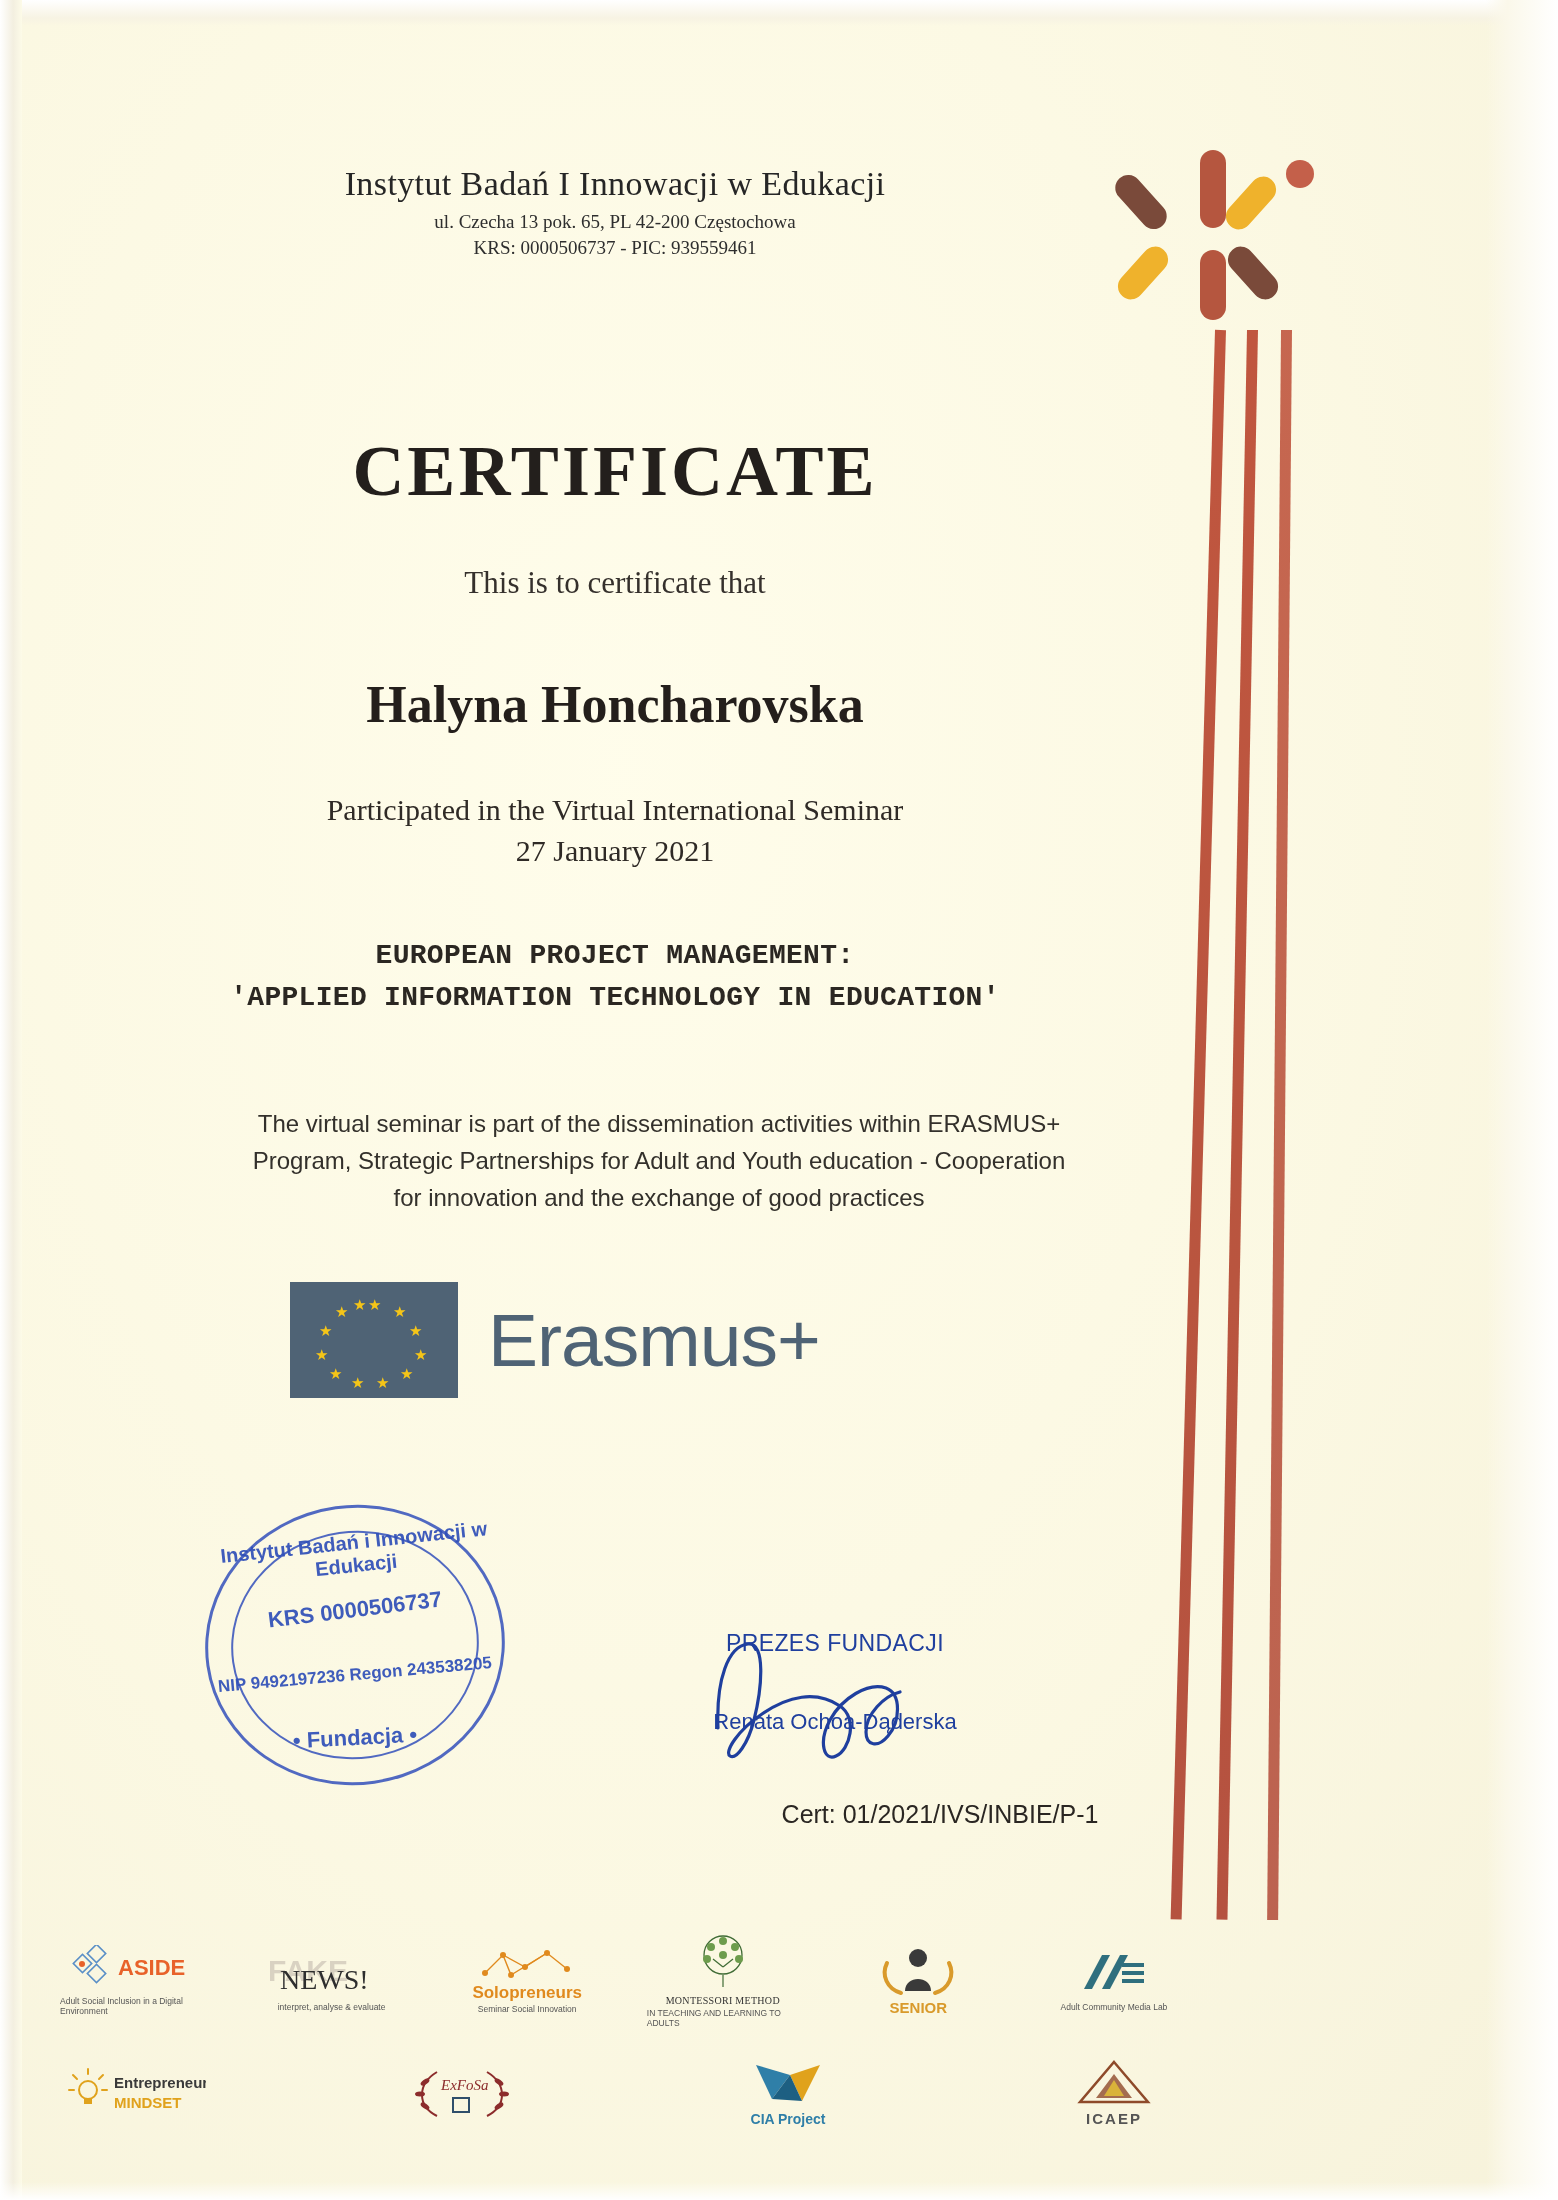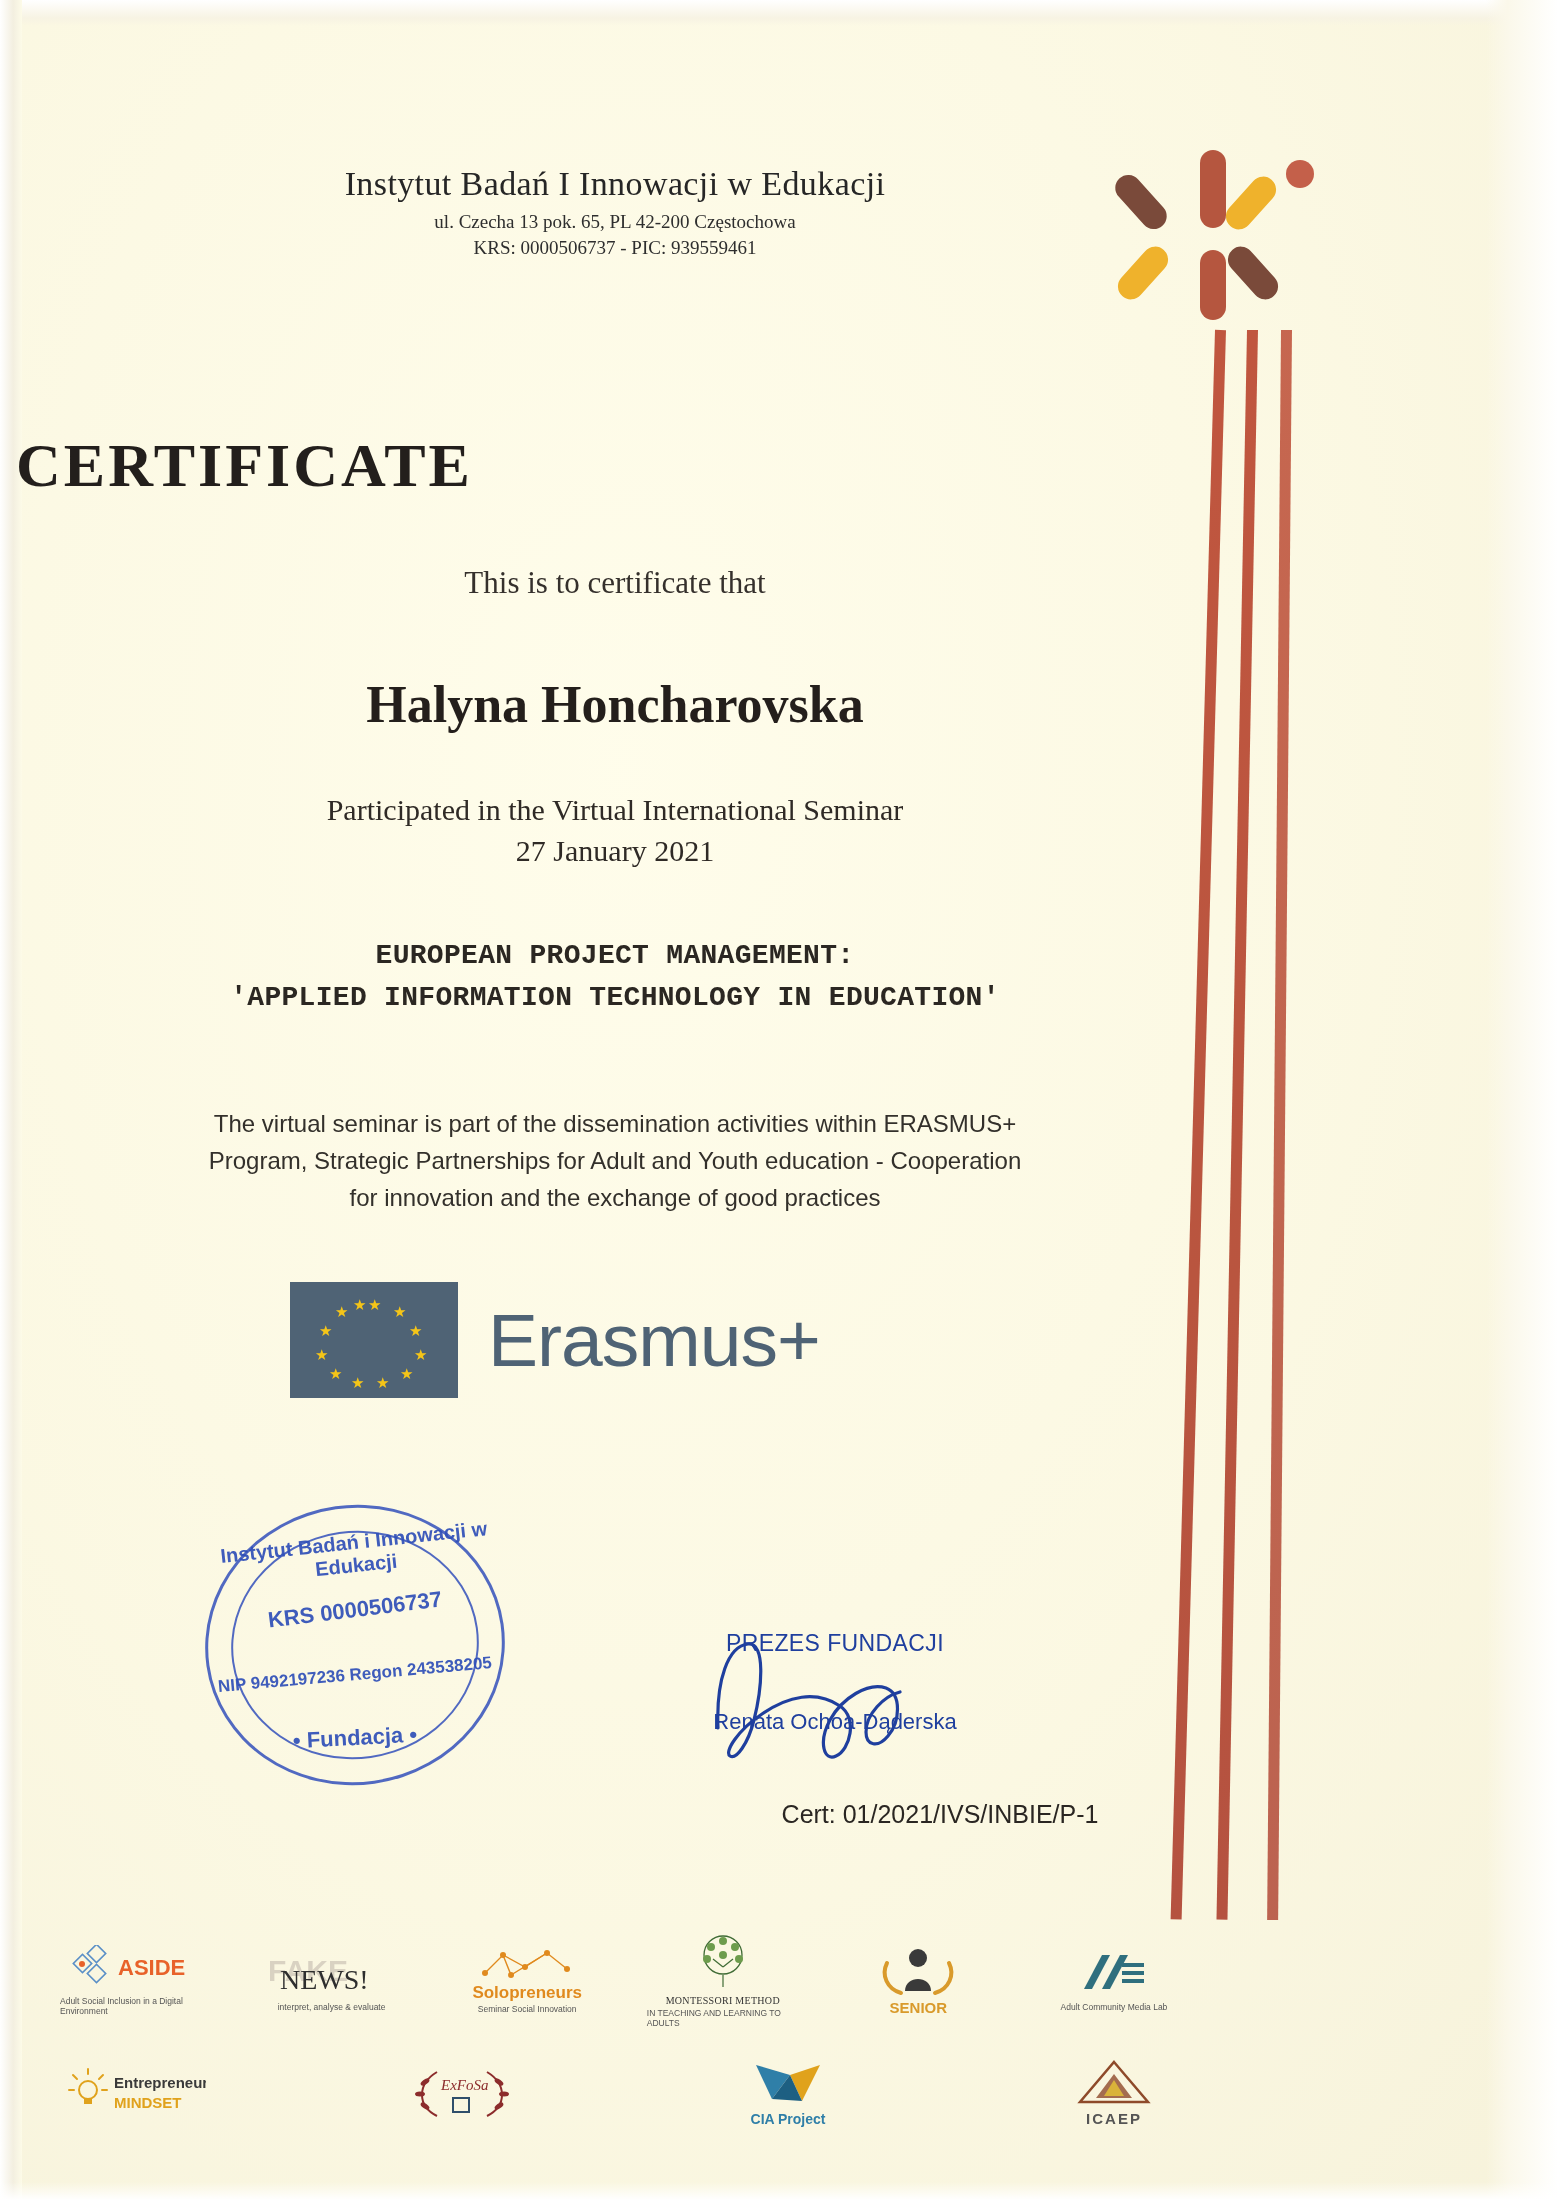--- a/index.html
+++ b/index.html
@@ -73,25 +73,25 @@
   }
   .org-krs {
     font-size: 19px;
     margin-top: 4px;
     color: #2e2e2e;
   }
 
   
   .cert-title {
     position: absolute;
-    left: 16px;
+    left: 0;
     top: 430px;
     width: 1230px;
-    text-align: left;
-    font-size: 62px;
+    text-align: center;
+    font-size: 72px;
     font-weight: bold;
     letter-spacing: 3px;
     color: #231f1c;
     font-family: "Liberation Serif", serif;
   }
   .cert-sub {
     position: absolute;
     left: 0;
     top: 565px;
     width: 1230px;
@@ -135,20 +135,21 @@
   .description {
     position: absolute;
     left: 0;
     top: 1105px;
     width: 1230px;
     text-align: center;
     font-family: "Liberation Sans", sans-serif;
     font-size: 24px;
     line-height: 1.55;
     color: #33302b;
+    padding-left: 44px;
   }
 
   
   .erasmus {
     position: absolute;
     left: 290px;
     top: 1270px;
     width: 640px;
     height: 140px;
     display: flex;

